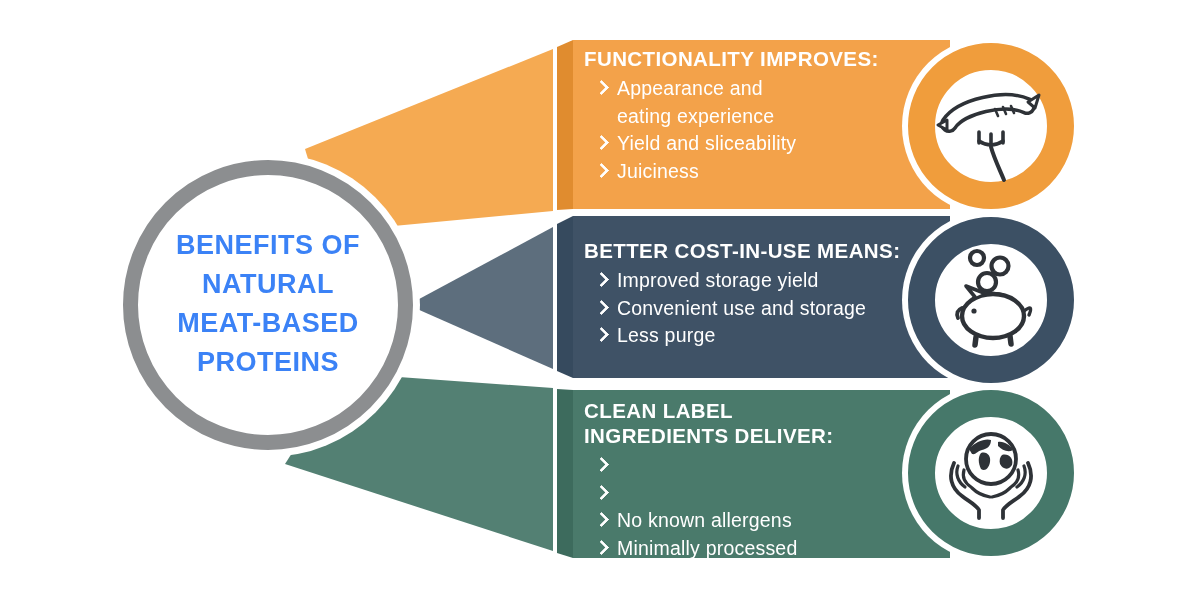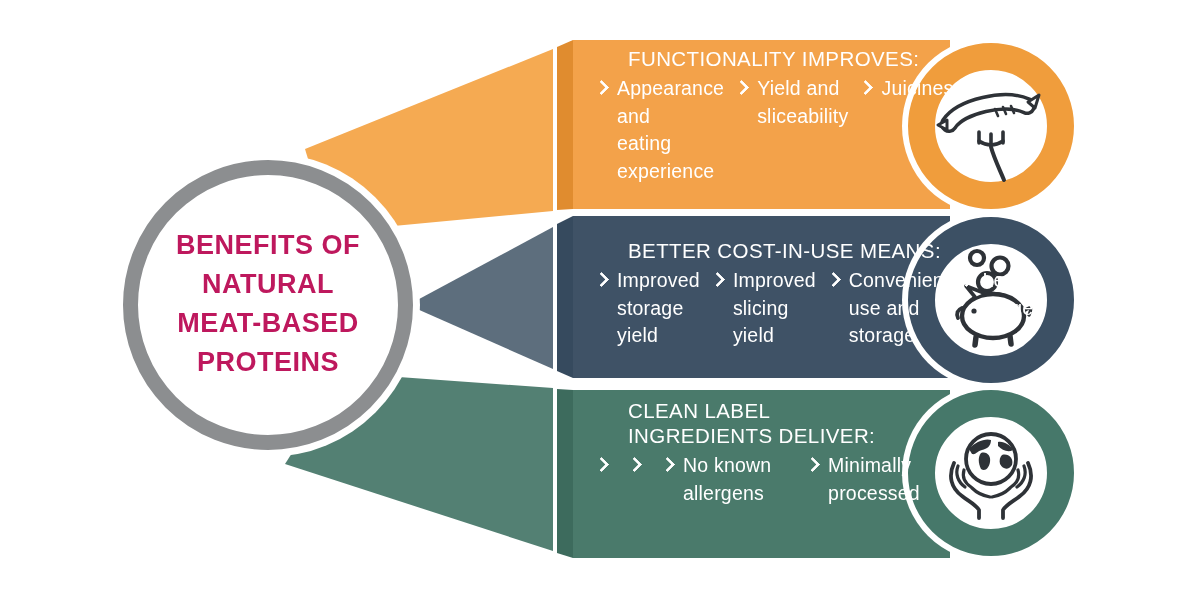--- a/index.html
+++ b/index.html
@@ -4,28 +4,28 @@
 <style>
   html,body{margin:0;padding:0;background:#fff;}
   .stage{
     position:relative;width:1200px;height:600px;background:#fff;overflow:hidden;
     font-family:"Liberation Sans", sans-serif;
   }
   .stage svg.bg{position:absolute;left:0;top:0;width:1200px;height:600px;}
   .hub-title{
     position:absolute;left:116px;top:226px;width:304px;
     text-align:center;font-weight:bold;font-size:27px;line-height:39px;
-    color:#be185d;white-space:pre-line;letter-spacing:.5px;
+    color:#3b82f6;white-space:pre-line;letter-spacing:.5px;
   }
   .band-text{position:absolute;width:360px;color:#fff;}
   .band-text .heading{
-    font-weight:normal;font-size:20.5px;line-height:25px;letter-spacing:.4px;
-    white-space:pre-line;margin-bottom:4px;margin-left:44px;
+    font-weight:bold;font-size:20.5px;line-height:25px;letter-spacing:.4px;
+    white-space:pre-line;margin-bottom:4px;
   }
-  .items{display:flex;flex-direction:row;}
+  .items{display:flex;flex-direction:column;}
   .item{display:flex;align-items:flex-start;padding-left:12px;min-height:27.5px;}
   .chev{
     flex:0 0 auto;width:8px;height:8px;margin:7px 10px 0 0;
     border-top:3px solid #fff;border-right:3px solid #fff;
     transform:rotate(45deg);border-radius:1px;
   }
   .itxt{font-size:19.5px;line-height:27.5px;white-space:pre-line;letter-spacing:.2px;}
   #band1{left:584px;top:46px;}
   #band2{left:584px;top:238px;}
   #band3{left:584px;top:398px;}
@@ -131,24 +131,20 @@
 
   <div class="band-text" id="band2">
     <div class="heading">BETTER COST-IN-USE MEANS:</div>
     <div class="items">
       <div class="item">
         <span class="chev"></span>
         <span class="itxt">Improved storage yield</span>
       </div>
       <div class="item">
         <span class="chev"></span>
-        <span class="itxt">Improved slicing yield</span>
-      </div>
-      <div class="item">
-        <span class="chev"></span>
         <span class="itxt">Convenient use and storage</span>
       </div>
       <div class="item">
         <span class="chev"></span>
         <span class="itxt">Less purge</span>
       </div>
     </div>
   </div>
 
   <div class="band-text" id="band3">

